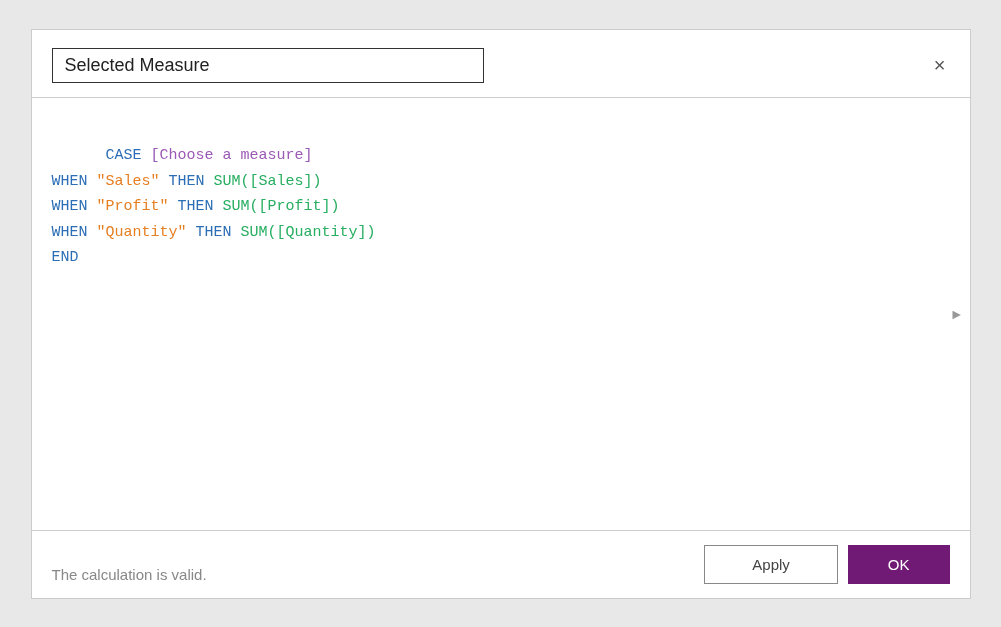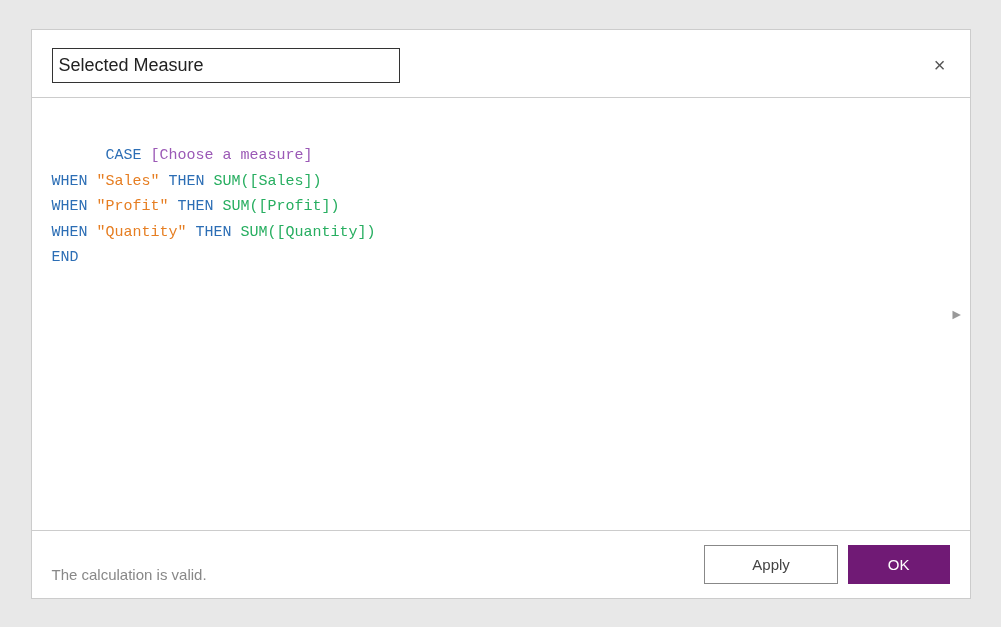--- a/index.html
+++ b/index.html
@@ -30,24 +30,24 @@
 
     .dialog-header {
       display: flex;
       align-items: center;
       justify-content: space-between;
       padding: 18px 20px 14px 20px;
     }
 
     .dialog-title-input {
       border: 1px solid #333333;
-      padding: 6px 6px;
+      padding: 6px 12px;
       font-size: 18px;
       color: #222222;
-      width: 348px;
+      width: 432px;
       outline: none;
       font-family: Arial, sans-serif;
     }
 
     .close-icon-btn {
       cursor: pointer;
       font-size: 20px;
       color: #555555;
       background: none;
       border: none;

